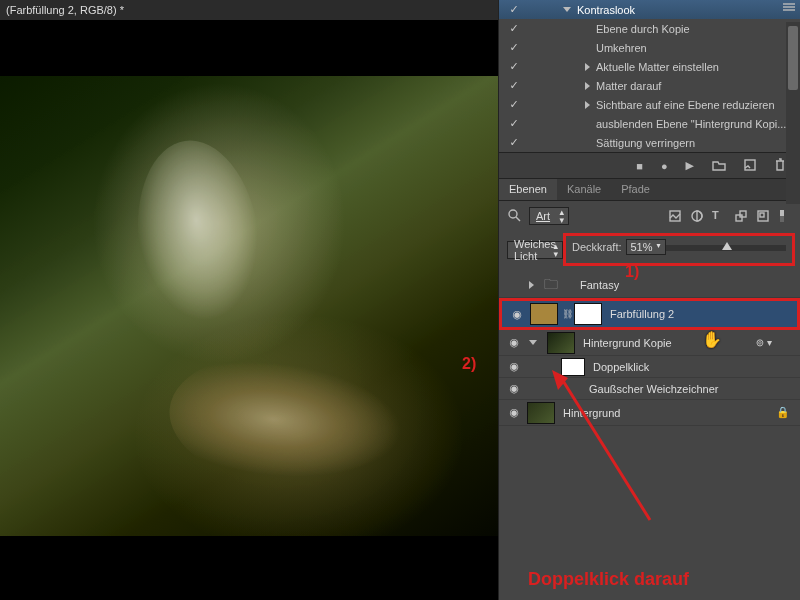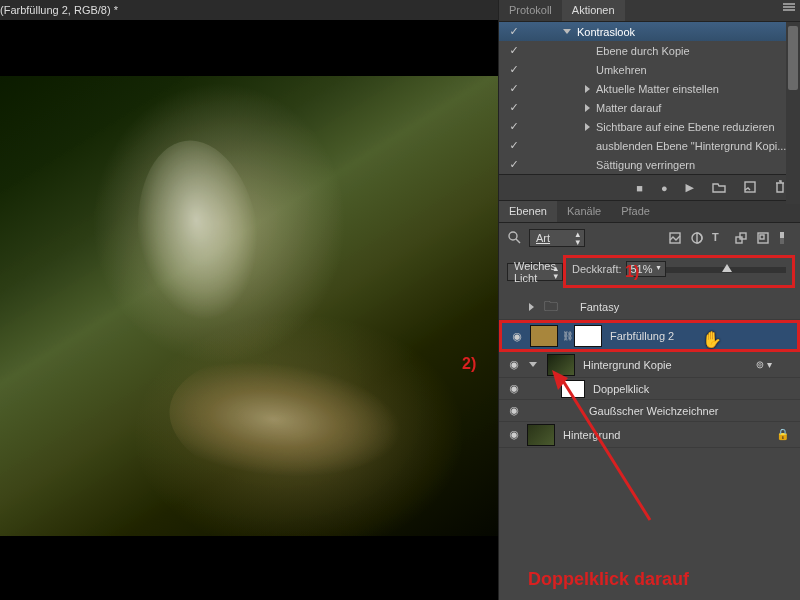--- a/index.html
+++ b/index.html
@@ -1,17 +1,17 @@
 <!DOCTYPE html>
 <html><head>
 <meta charset="utf-8">
 <style>
   * { box-sizing: border-box; margin: 0; padding: 0; font-family: "Segoe UI", Tahoma, sans-serif; }
   body { background: #3a3a3a; color: #ccc; width: 800px; height: 600px; overflow: hidden; position: relative; }
-  .tab-bar { height: 20px; background: #2b2b2b; display: flex; align-items: center; font-size: 11px; color: #ddd; }
+  .tab-bar { height: 20px; background: #2b2b2b; display: flex; align-items: center; padding-left: 6px; font-size: 11px; color: #ddd; }
   .canvas-area { position: absolute; top: 20px; left: 0; width: 498px; height: 580px; background: #000; }
   .canvas-img { position: absolute; top: 56px; left: 0; width: 498px; height: 460px;
     background:
       radial-gradient(ellipse 180px 200px at 44% 32%, rgba(230,215,180,0.45), transparent 70%),
       radial-gradient(ellipse 220px 160px at 60% 78%, rgba(200,180,120,0.35), transparent 75%),
       linear-gradient(148deg, #1b2a10 0%, #243514 15%, #3a4a24 28%, #5a6b3a 40%, #4a5226 55%, #2e320f 70%, #151707 100%);
     filter: contrast(1.15) brightness(0.92);
   }
   .canvas-img::before { content:""; position:absolute; left:28%; top:14%; width:120px; height:200px;
     background: radial-gradient(ellipse 60px 100px at 50% 40%, #b8b6aa 0%, #7e7d72 30%, #3d3c34 70%, transparent 100%);
@@ -103,24 +103,20 @@
   <span class="flyout">
     <svg width="14" height="10">
         <g class="icostroke">
           <line x1="1" y1="2" x2="13" y2="2"></line>
           <line x1="1" y1="5" x2="13" y2="5"></line>
           <line x1="1" y1="8" x2="13" y2="8"></line>
         </g>
       </svg>
   </span>
 
-  <div class="panel-tabs">
-    <div class="ptab">Protokoll</div>
-    <div class="ptab active">Aktionen</div>
-  </div>
   <div class="actions-body" id="actions-body">
       <div class="act-row sel">
         <span class="act-chk">✓</span>
         <span class="act-mod"></span>
         <span class="act-indent" style="width:22px"></span>
         <span class="tri down"></span>
         <span>Kontraslook</span>
       </div>
       <div class="act-row">
         <span class="act-chk">✓</span>
@@ -198,21 +194,21 @@
       <div class="ptab">Pfade</div>
     </div>
 
     <div class="layer-controls">
       <span>
         <svg width="14" height="14">
             <circle class="icostroke" cx="6" cy="6" r="4"></circle>
             <line class="icostroke" x1="9" y1="9" x2="13" y2="13"></line>
           </svg>
       </span>
-      <div class="dd" style="width:56px;text-decoration:underline;">
+      <div class="dd" style="width:40px;text-decoration:underline;">
         <span>Art</span>
         <span class="arrows">▴<br>▾</span>
       </div>
       <div class="mini-icons">
         <span><svg width="14" height="14">
               <rect class="icostroke" x="2" y="2" width="10" height="10"></rect>
               <path class="icostroke" d="M2 9l3-3 3 3 4-4"></path>
             </svg></span>
         <span><svg width="14" height="14">
               <circle class="icostroke" cx="7" cy="7" r="5"></circle>

